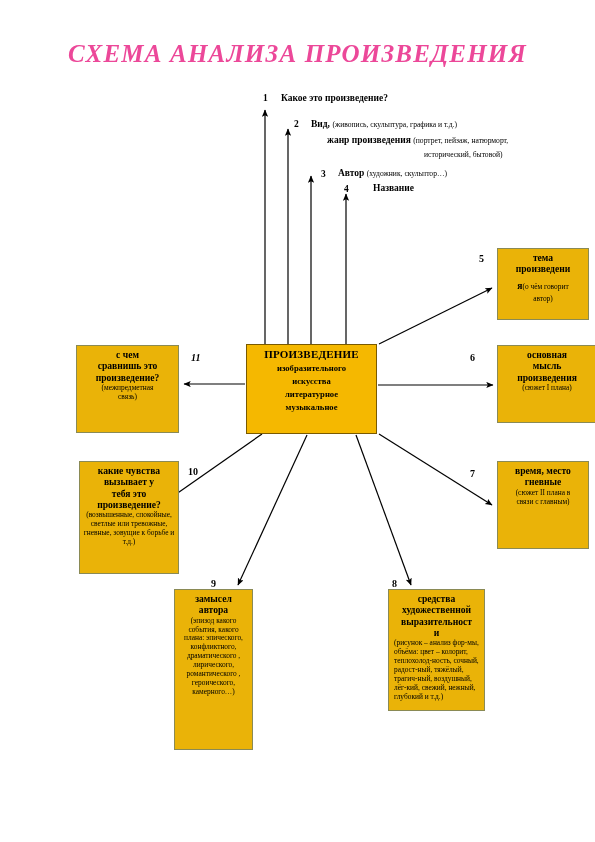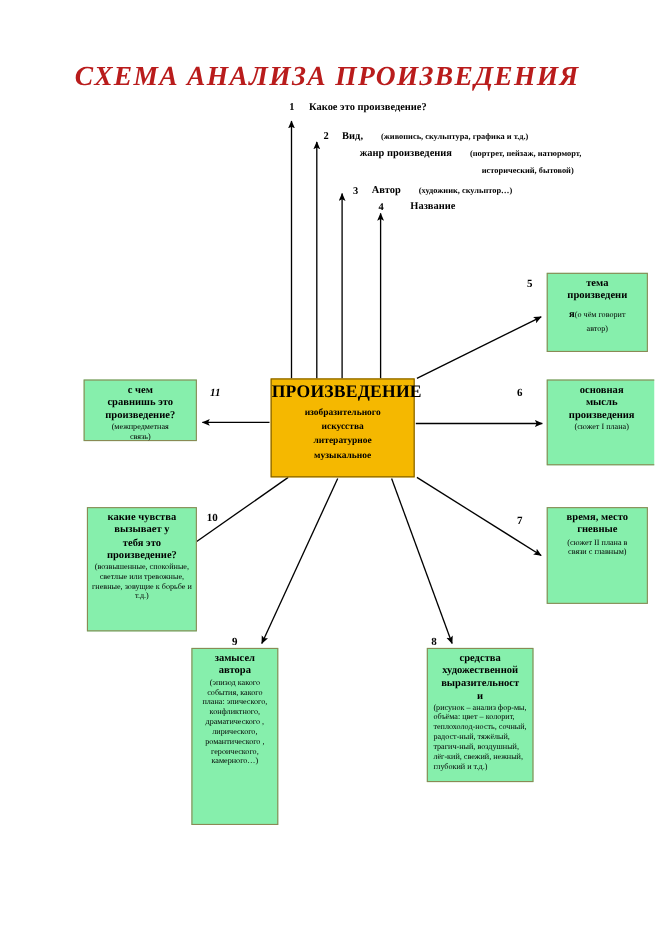--- a/index.html
+++ b/index.html
@@ -19,24 +19,24 @@
     position: absolute;
     left: 0;
     top: 0;
     width: 595px;
     height: 842px;
     pointer-events: none;
   }
   .title {
     position: absolute;
     left: 0;
-    top: 56px;
+    top: 40px;
     width: 595px;
     text-align: center;
-    color: #b91c1c;
+    color: #ec4899;
     font-family: "Liberation Serif", "DejaVu Serif", serif;
     font-style: italic;
     font-weight: bold;
     font-size: 25px;
     letter-spacing: 1.2px;
     white-space: nowrap;
   }
   .top-item {
     position: absolute;
     font-size: 9.5px;
@@ -47,26 +47,25 @@
     position: absolute;
     font-weight: bold;
     font-size: 9.5px;
     color: #000;
   }
   .ti-bold {
     font-weight: bold;
   }
   .ti-small {
     font-size: 7.6px;
-    font-weight: bold;
-    margin-left: 14px;
+    font-weight: normal;
   }
   .box {
     position: absolute;
-    background: #86efac;
+    background: #eab308;
     border: 1px solid #8a8a55;
     box-sizing: border-box;
     text-align: center;
     color: #000;
     padding: 3px 3px;
     line-height: 1.18;
   }
   .box .hd {
     font-weight: bold;
     font-size: 9.6px;
@@ -86,21 +85,21 @@
     height: 90px;
     background: #f5b800;
     border: 1px solid #7a5a00;
     box-sizing: border-box;
     text-align: center;
     padding-top: 3px;
     color: #000;
   }
   #center-box .c-main {
     font-weight: bold;
-    font-size: 16px;
+    font-size: 11px;
     display: block;
     letter-spacing: 0.2px;
   }
   #center-box .c-line {
     font-weight: bold;
     font-size: 8.6px;
     display: block;
     margin-top: 3px;
   }
   .num {
@@ -108,21 +107,21 @@
     font-weight: bold;
     font-size: 10px;
     color: #000;
   }
   .b5  { left: 497px; top: 248px; width: 92px; height: 72px; }
   .b6  { left: 497px; top: 345px; width: 100px; height: 78px; }
   .b7  { left: 497px; top: 461px; width: 92px; height: 88px; }
   .b8  { left: 388px; top: 589px; width: 97px; height: 122px; }
   .b9  { left: 174px; top: 589px; width: 79px; height: 161px; }
   .b10 { left: 79px;  top: 461px; width: 100px; height: 113px; }
-  .b11 { left: 76px;  top: 345px; width: 103px; height: 56px; text-align: center; }
+  .b11 { left: 76px;  top: 345px; width: 103px; height: 88px; text-align: center; }
 </style>
 </head>
 <body>
 
 <div id="page">
 
   <div class="title">СХЕМА АНАЛИЗА ПРОИЗВЕДЕНИЯ</div>
 
   <svg id="svg-arrows" viewBox="0 0 595 842">
     <defs>

